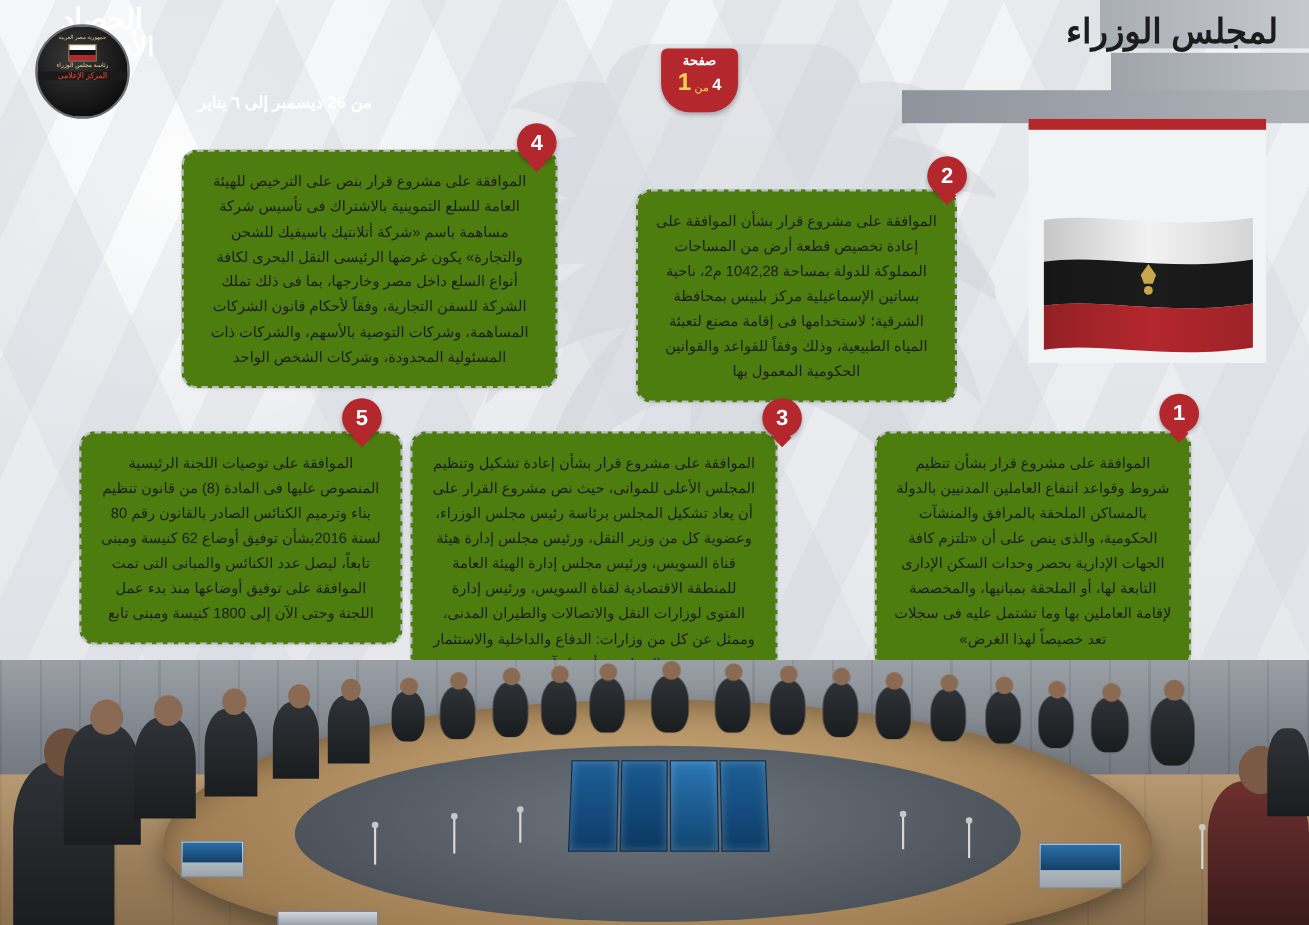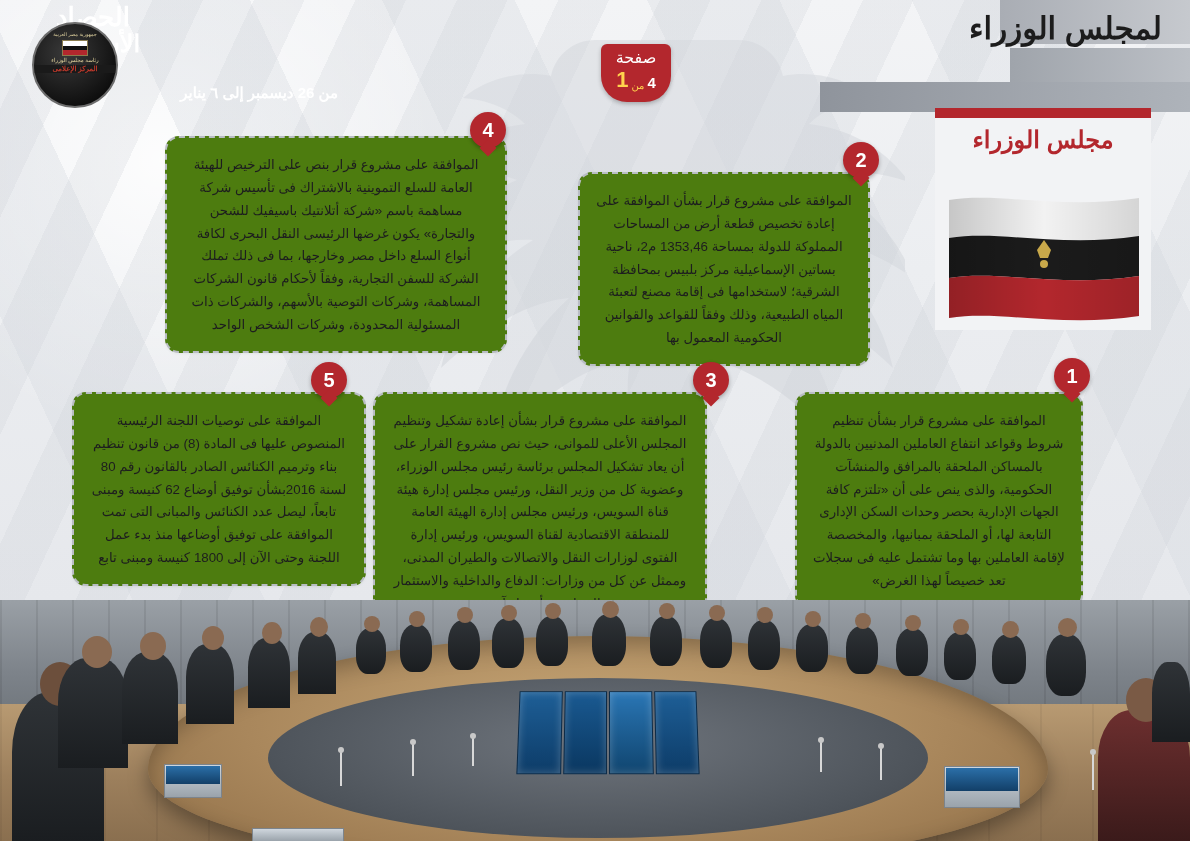--- a/index.html
+++ b/index.html
@@ -86,21 +86,21 @@
   }
 
   
   .page-badge {
     position:absolute; left:601px; top:44px; width:70px; height:58px;
     background:#b3272d;
     border-radius:6px 6px 26px 26px;
     color:#fff; text-align:center;
     box-shadow:0 2px 4px rgba(0,0,0,.25);
   }
-  .page-badge .lbl { font-size:16px; margin-top:4px; }
+  .page-badge .lbl { font-size:12px; margin-top:4px;font-weight:bold; }
   .page-badge .num {
     font-size:22px; font-weight:bold; color:#ffd34d; line-height:1;
     margin-top:2px;
   }
   .page-badge .of { font-size:10px; color:#ffd34d; }
   .page-badge .tot { font-size:15px; font-weight:bold; color:#fff; }
   .pb-row { display:flex; justify-content:center; align-items:flex-end; gap:3px; }
 
   
   .logo {
@@ -307,21 +307,20 @@
   <div class="logo">
     <div class="lt">جمهورية مصر العربية</div>
     <div class="flag"></div>
     <div class="lm">رئاسة مجلس الوزراء</div>
     <div class="lb">المركز الإعلامى</div>
   </div>
 
   <div class="dec-box">
     <div class="red-top"></div>
     <div class="dec-title">
-      <div class="t2">مجلس الوزراء</div>
     </div>
     <div class="flag-wrap">
       <svg viewBox="0 0 206 132" width="206" height="132">
         <defs>
           <linearGradient id="shw" x1="0" y1="0" x2="1" y2="0">
             <stop offset="0" stop-color="#000" stop-opacity=".18"></stop>
             <stop offset=".5" stop-color="#000" stop-opacity="0"></stop>
             <stop offset="1" stop-color="#000" stop-opacity=".12"></stop>
           </linearGradient>
         </defs>
@@ -336,21 +335,21 @@
       </svg>
     </div>
   </div>
 
   <div class="card" id="card1">
     <p>الموافقة على مشروع قرار بشأن تنظيم شروط وقواعد انتفاع العاملين المدنيين بالدولة بالمساكن الملحقة بالمرافق والمنشآت الحكومية، والذى ينص على أن «تلتزم كافة الجهات الإدارية بحصر وحدات السكن الإدارى التابعة لها، أو الملحقة بمبانيها، والمخصصة لإقامة العاملين بها وما تشتمل عليه فى سجلات تعد خصيصاً لهذا الغرض»</p>
   </div>
   <div class="bullet" id="b1">1</div>
 
   <div class="card" id="card2">
-    <p>الموافقة على مشروع قرار بشأن الموافقة على إعادة تخصيص قطعة أرض من المساحات المملوكة للدولة بمساحة 1353,46 م2، ناحية بساتين الإسماعيلية مركز بلبيس بمحافظة الشرقية؛ لاستخدامها فى إقامة مصنع لتعبئة المياه الطبيعية، وذلك وفقاً للقواعد والقوانين الحكومية المعمول بها</p>
+    <p>الموافقة على مشروع قرار بشأن الموافقة على إعادة تخصيص قطعة أرض من المساحات المملوكة للدولة بمساحة 1042,28 م2، ناحية بساتين الإسماعيلية مركز بلبيس بمحافظة الشرقية؛ لاستخدامها فى إقامة مصنع لتعبئة المياه الطبيعية، وذلك وفقاً للقواعد والقوانين الحكومية المعمول بها</p>
   </div>
   <div class="bullet" id="b2">2</div>
 
   <div class="card" id="card3">
     <p>الموافقة على مشروع قرار بشأن إعادة تشكيل وتنظيم المجلس الأعلى للموانى، حيث نص مشروع القرار على أن يعاد تشكيل المجلس برئاسة رئيس مجلس الوزراء، وعضوية كل من وزير النقل، ورئيس مجلس إدارة هيئة قناة السويس، ورئيس مجلس إدارة الهيئة العامة للمنطقة الاقتصادية لقناة السويس، ورئيس إدارة الفتوى لوزارات النقل والاتصالات والطيران المدنى، وممثل عن كل من وزارات: الدفاع والداخلية والاستثمار والسياحة، وأعضاء آخرين</p>
   </div>
   <div class="bullet" id="b3">3</div>
 
   <div class="card" id="card4">
     <p>الموافقة على مشروع قرار بنص على الترخيص للهيئة العامة للسلع التموينية بالاشتراك فى تأسيس شركة مساهمة باسم «شركة أتلانتيك باسيفيك للشحن والتجارة» يكون غرضها الرئيسى النقل البحرى لكافة أنواع السلع داخل مصر وخارجها، بما فى ذلك تملك الشركة للسفن التجارية، وفقاً لأحكام قانون الشركات المساهمة، وشركات التوصية بالأسهم، والشركات ذات المسئولية المحدودة، وشركات الشخص الواحد</p>

